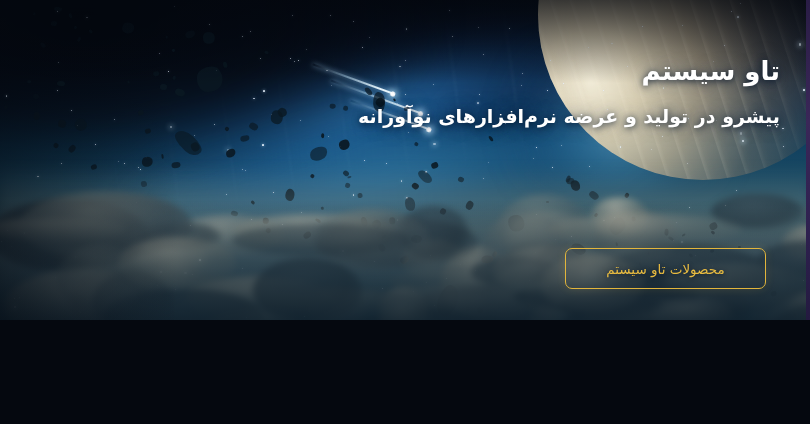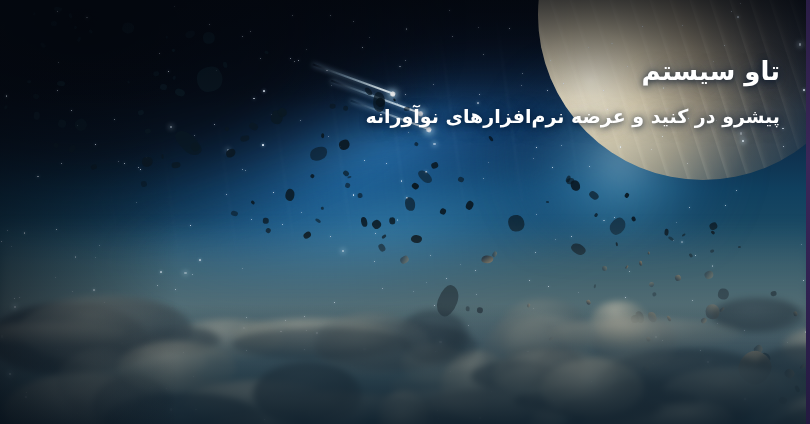--- a/index.html
+++ b/index.html
@@ -6,21 +6,21 @@
 
   html,body{
     width:810px; height:424px;
     overflow:hidden;
     background:#05080f;
     font-family:"DejaVu Sans","Liberation Sans",sans-serif;
   }
 
   #hero{
     position:relative;
-    width:810px; height:424px;
+    width:810px; height:320px;
     overflow:hidden;
     isolation:isolate;
   }
 
   
 
   
   .bg-base{
     position:absolute; inset:0;
     background:
@@ -771,18 +771,21 @@
       <span class="cloud lite" style="left:118.0px;top:76.6px;width:118.3px;height:53.1px;opacity:0.77"></span>
     </div>
   <div class="bottom-fade"></div>
   <div class="vignette-edges"></div>
   <div class="edge-violet"></div>
 
   <div class="content">
 
     <h1 class="title">تاو سیستم</h1>
 
-    <h2 class="subtitle">پیشرو در کنید و عرضه نرم‌افزارهای نوآورانه</h2>
-
-
+    <h2 class="subtitle">پیشرو در تولید و عرضه نرم‌افزارهای نوآورانه</h2>
+
+
+    <div class="cta-wrap">
+      <button class="cta">محصولات تاو سیستم</button>
+    </div>
 
   </div>
 </div>
 
 </body></html>

